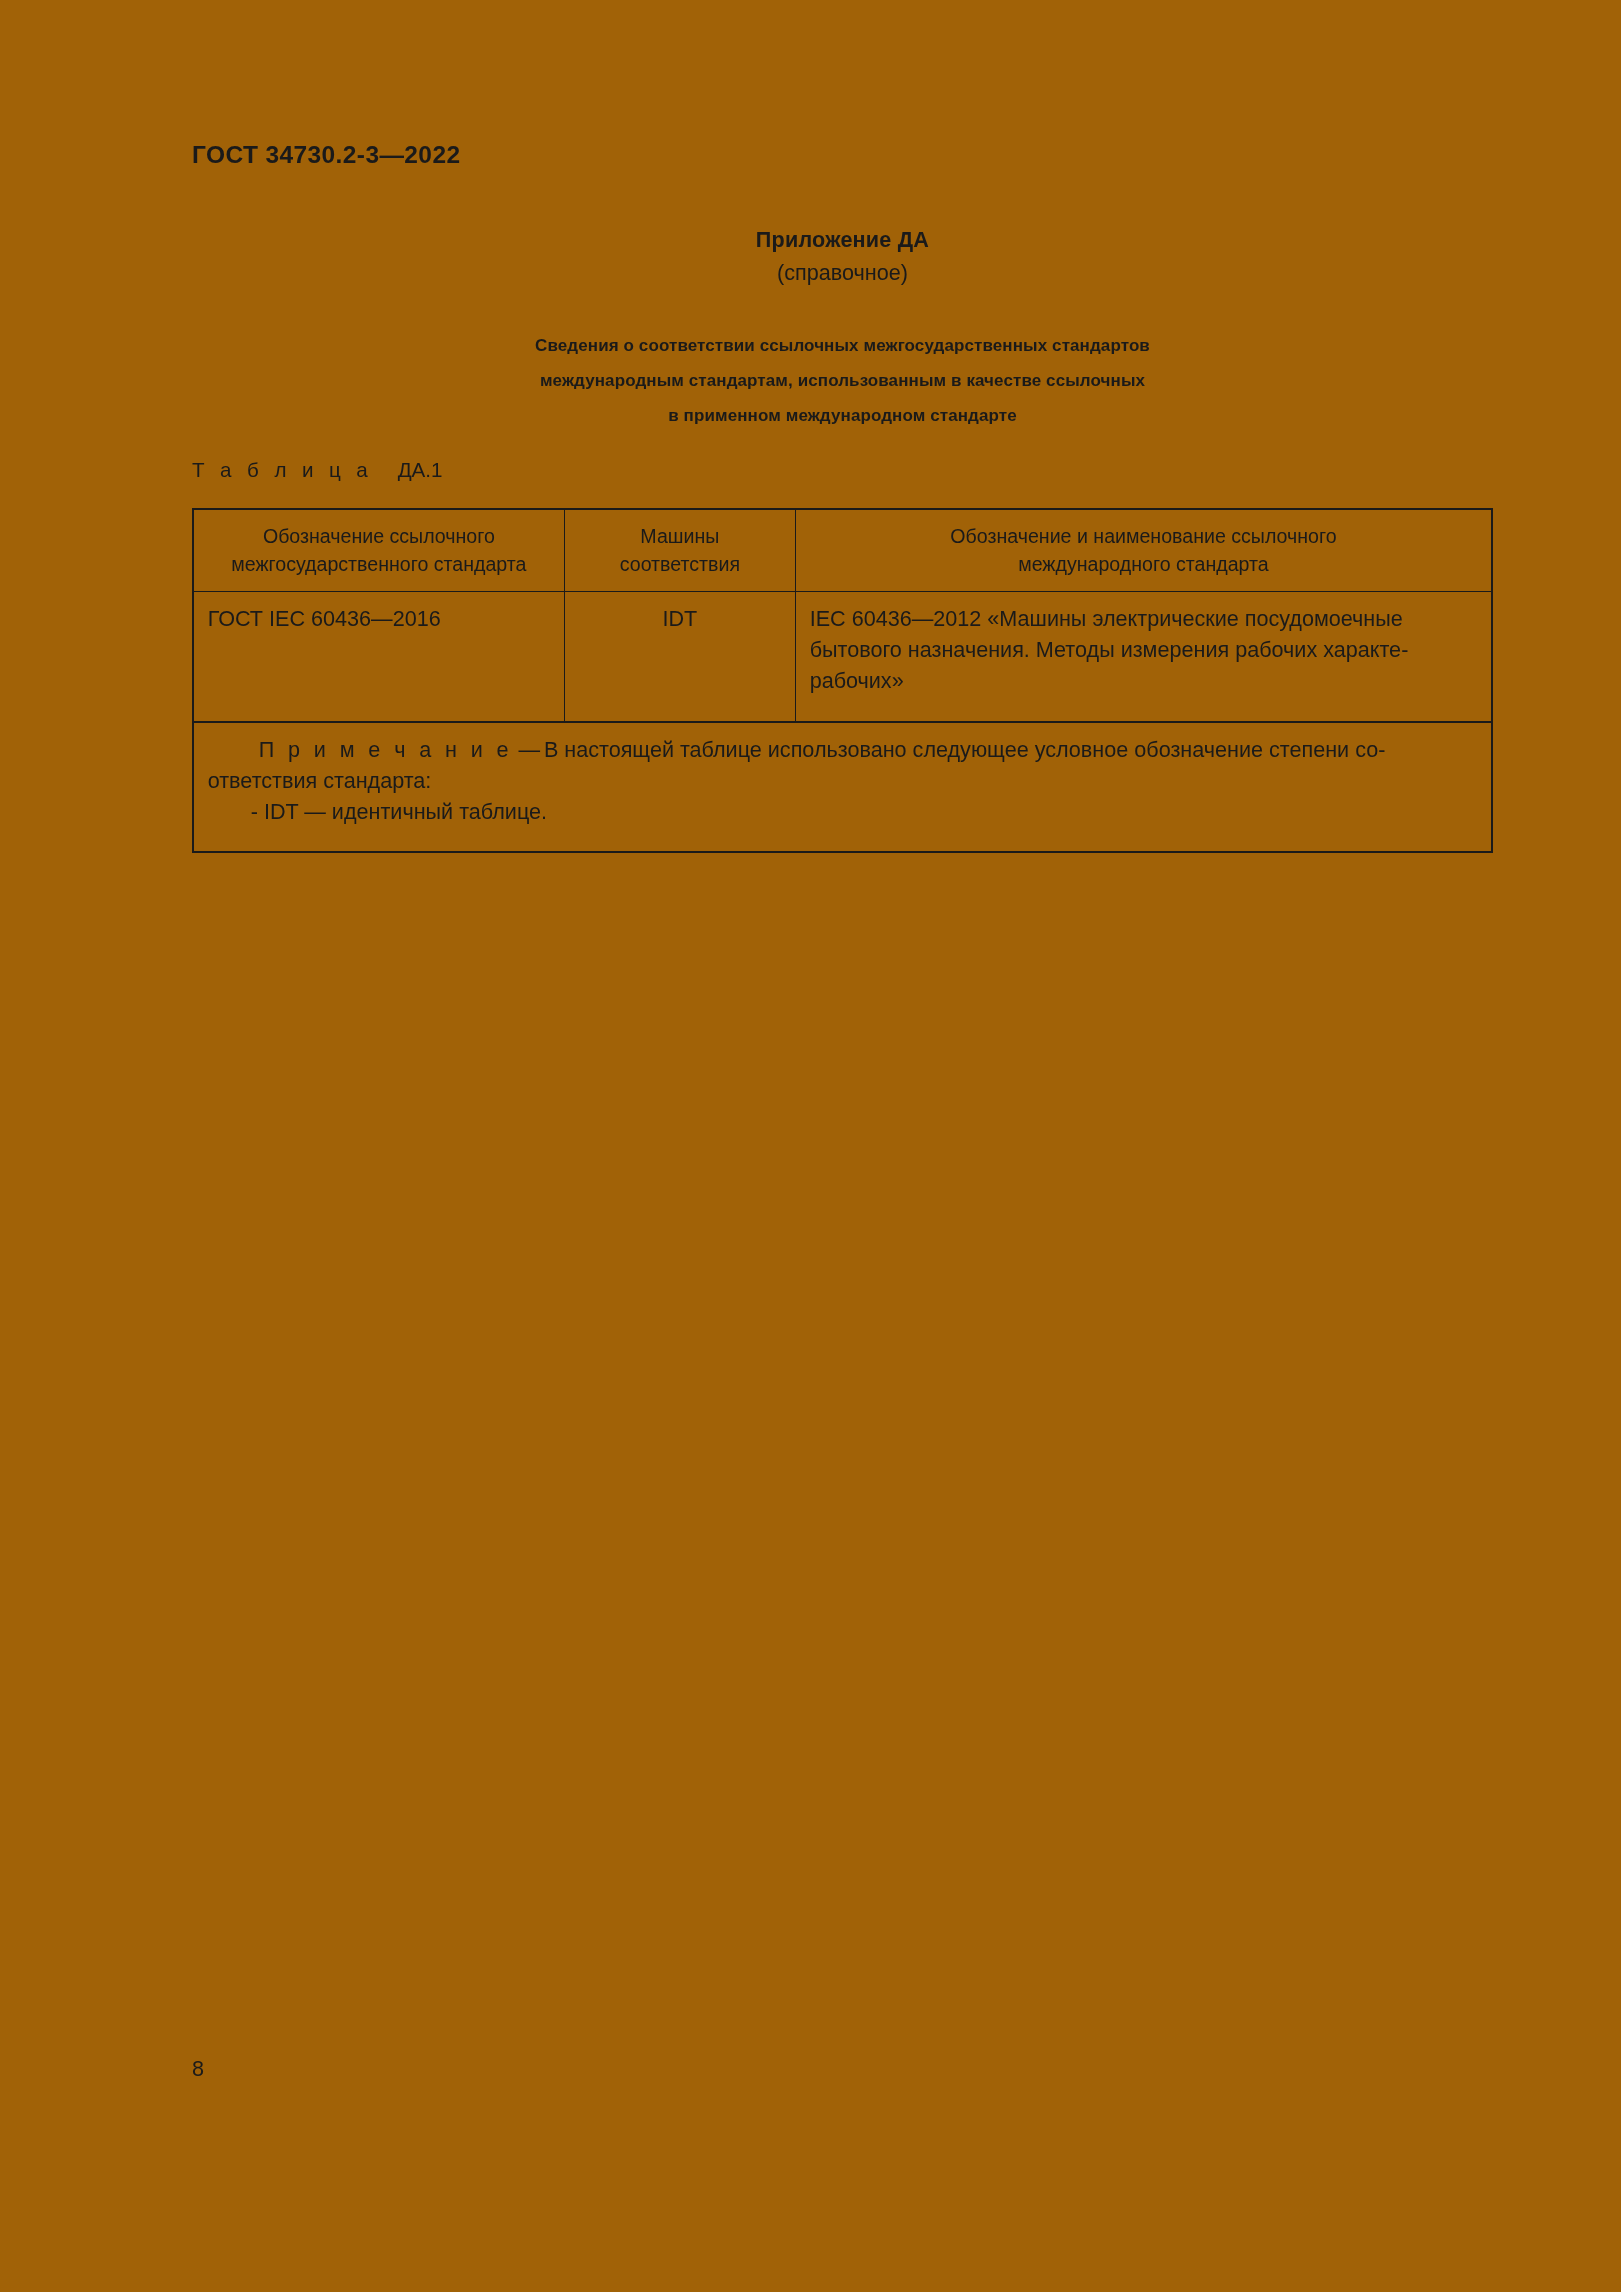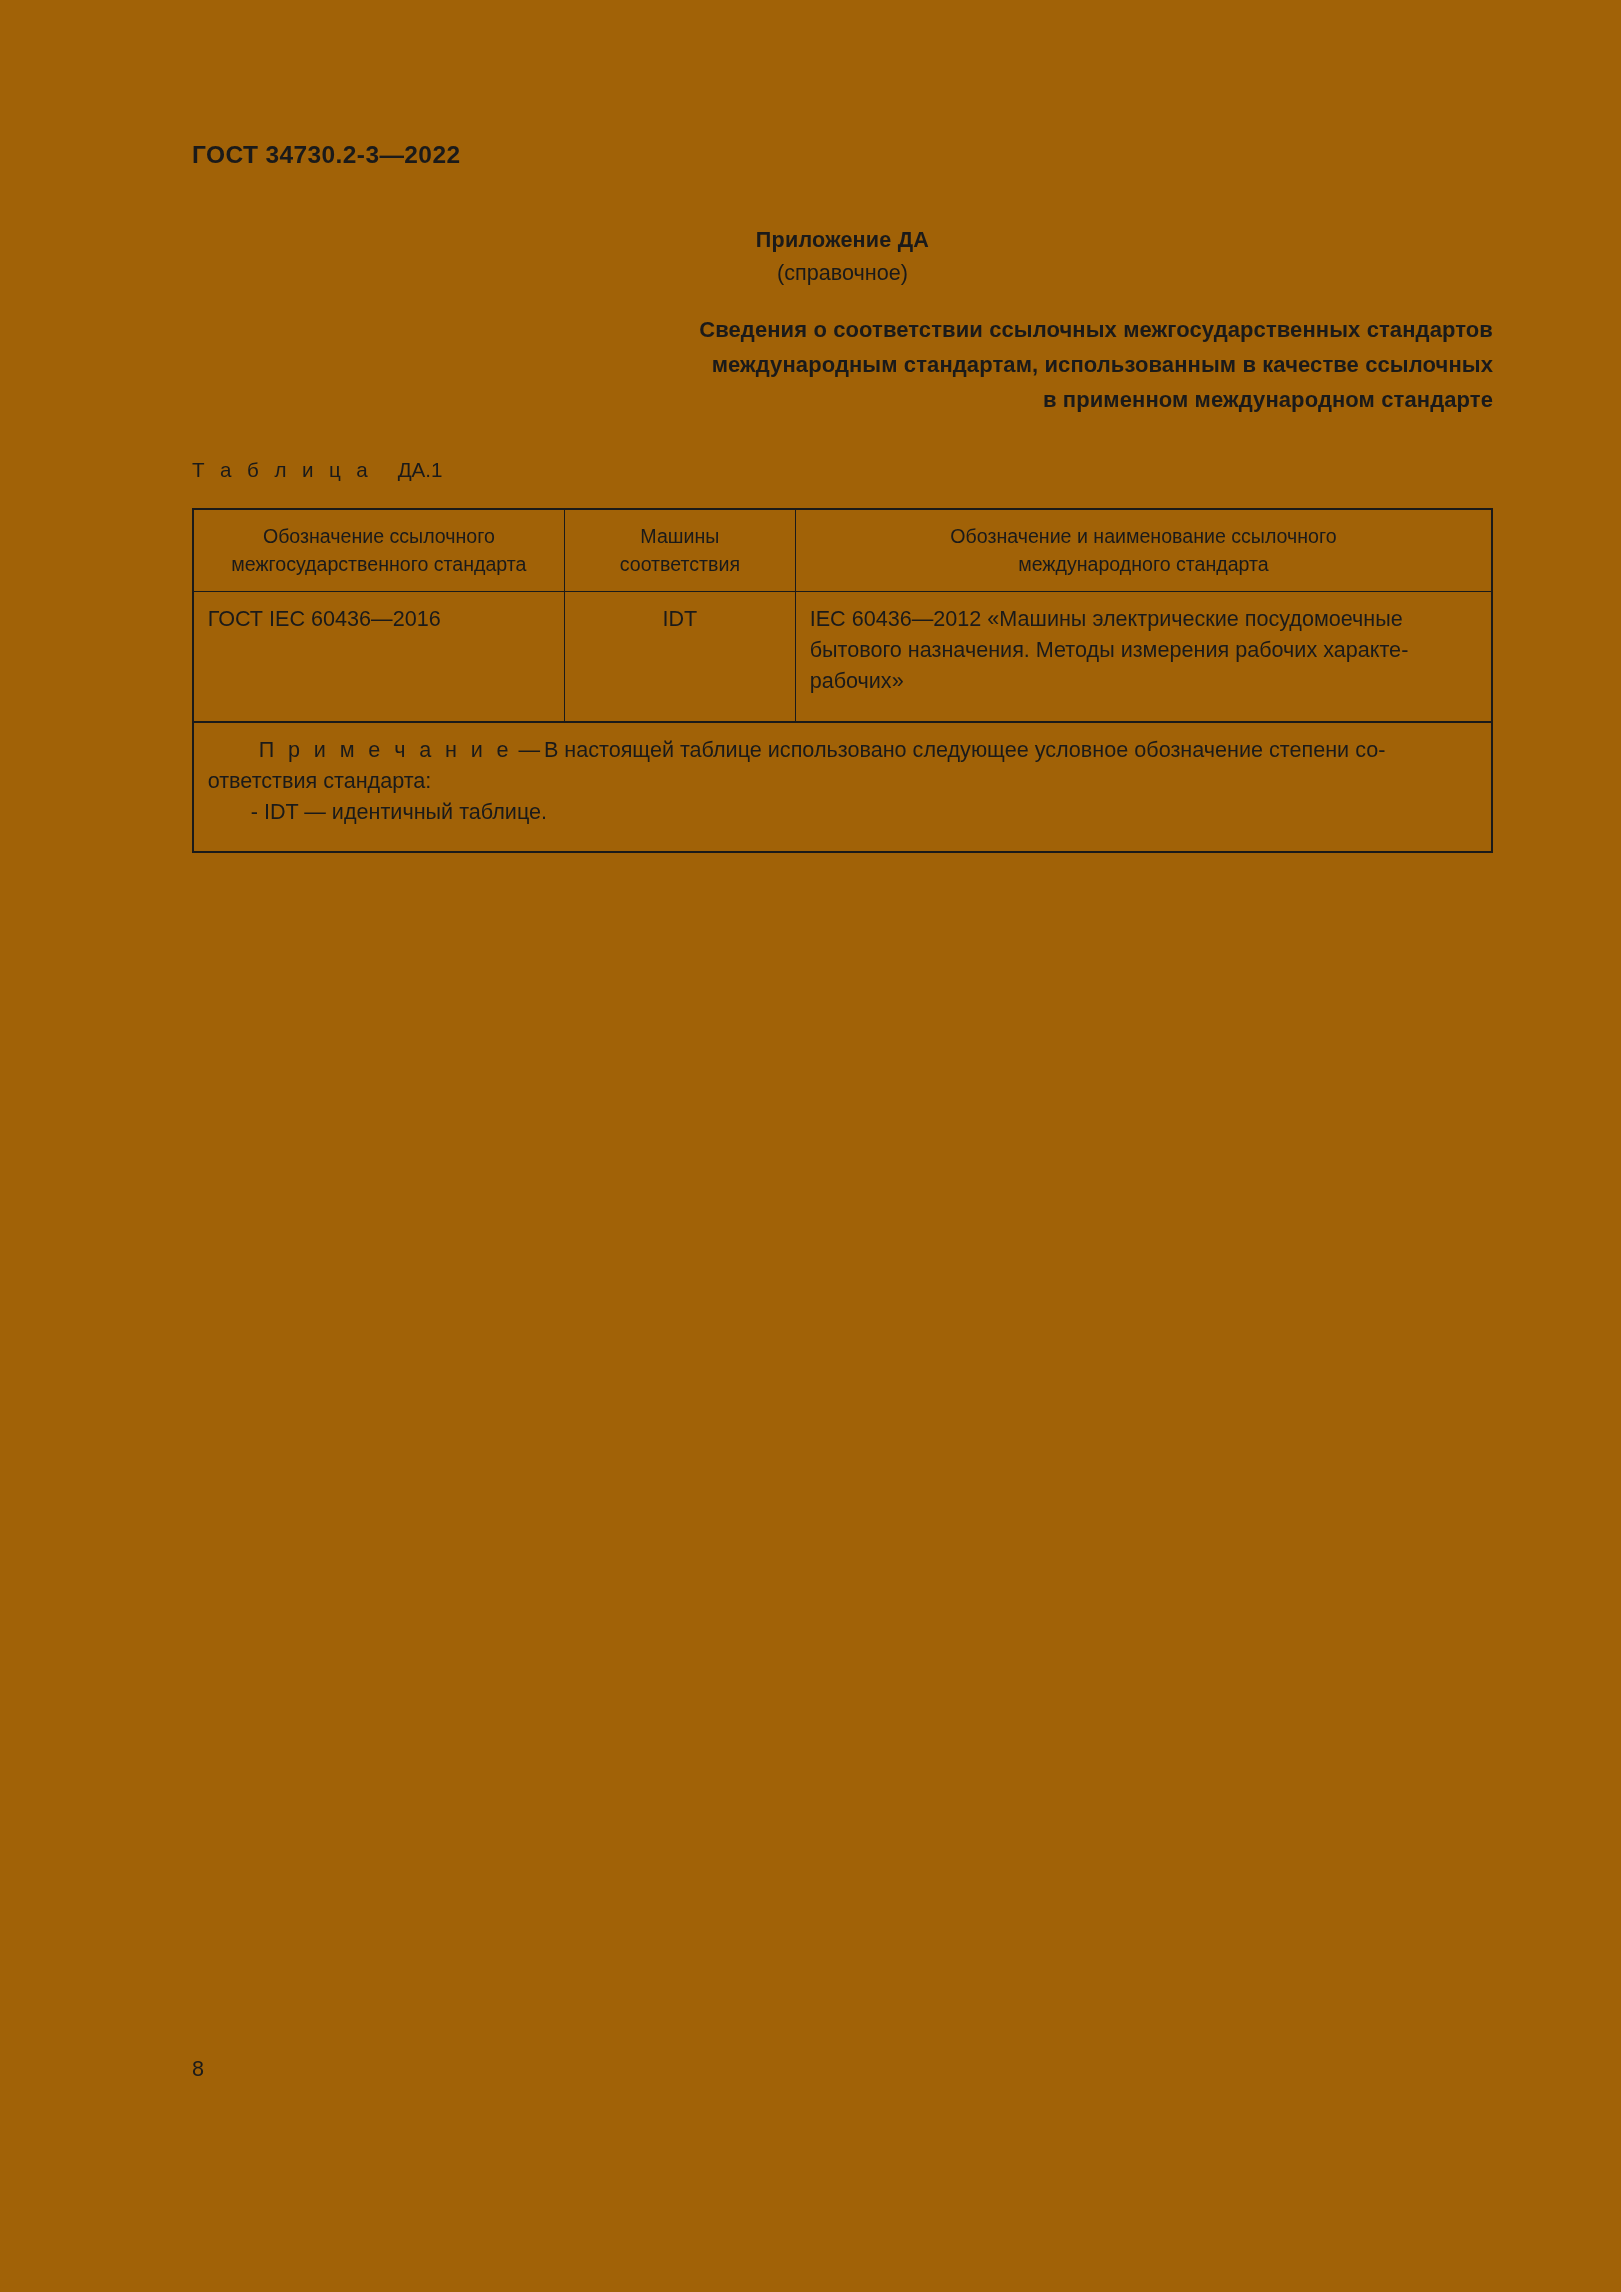--- a/index.html
+++ b/index.html
@@ -49,24 +49,24 @@
   }
   .annex-sub {
     font-size: 21.6px;
     font-weight: normal;
     line-height: 33px;
   }
 
   .annex-descr {
     position: absolute;
     left: 192px;
-    top: 312px;
+    top: 328px;
     width: 1301px;
-    text-align: right;
-    font-size: 22px;
+    text-align: center;
+    font-size: 17px;
     font-weight: bold;
     line-height: 35px;
     letter-spacing: 0.1px;
   }
   .annex-descr span { display: block; }
 
   
   .table-caption {
     position: absolute;
     left: 192px;

